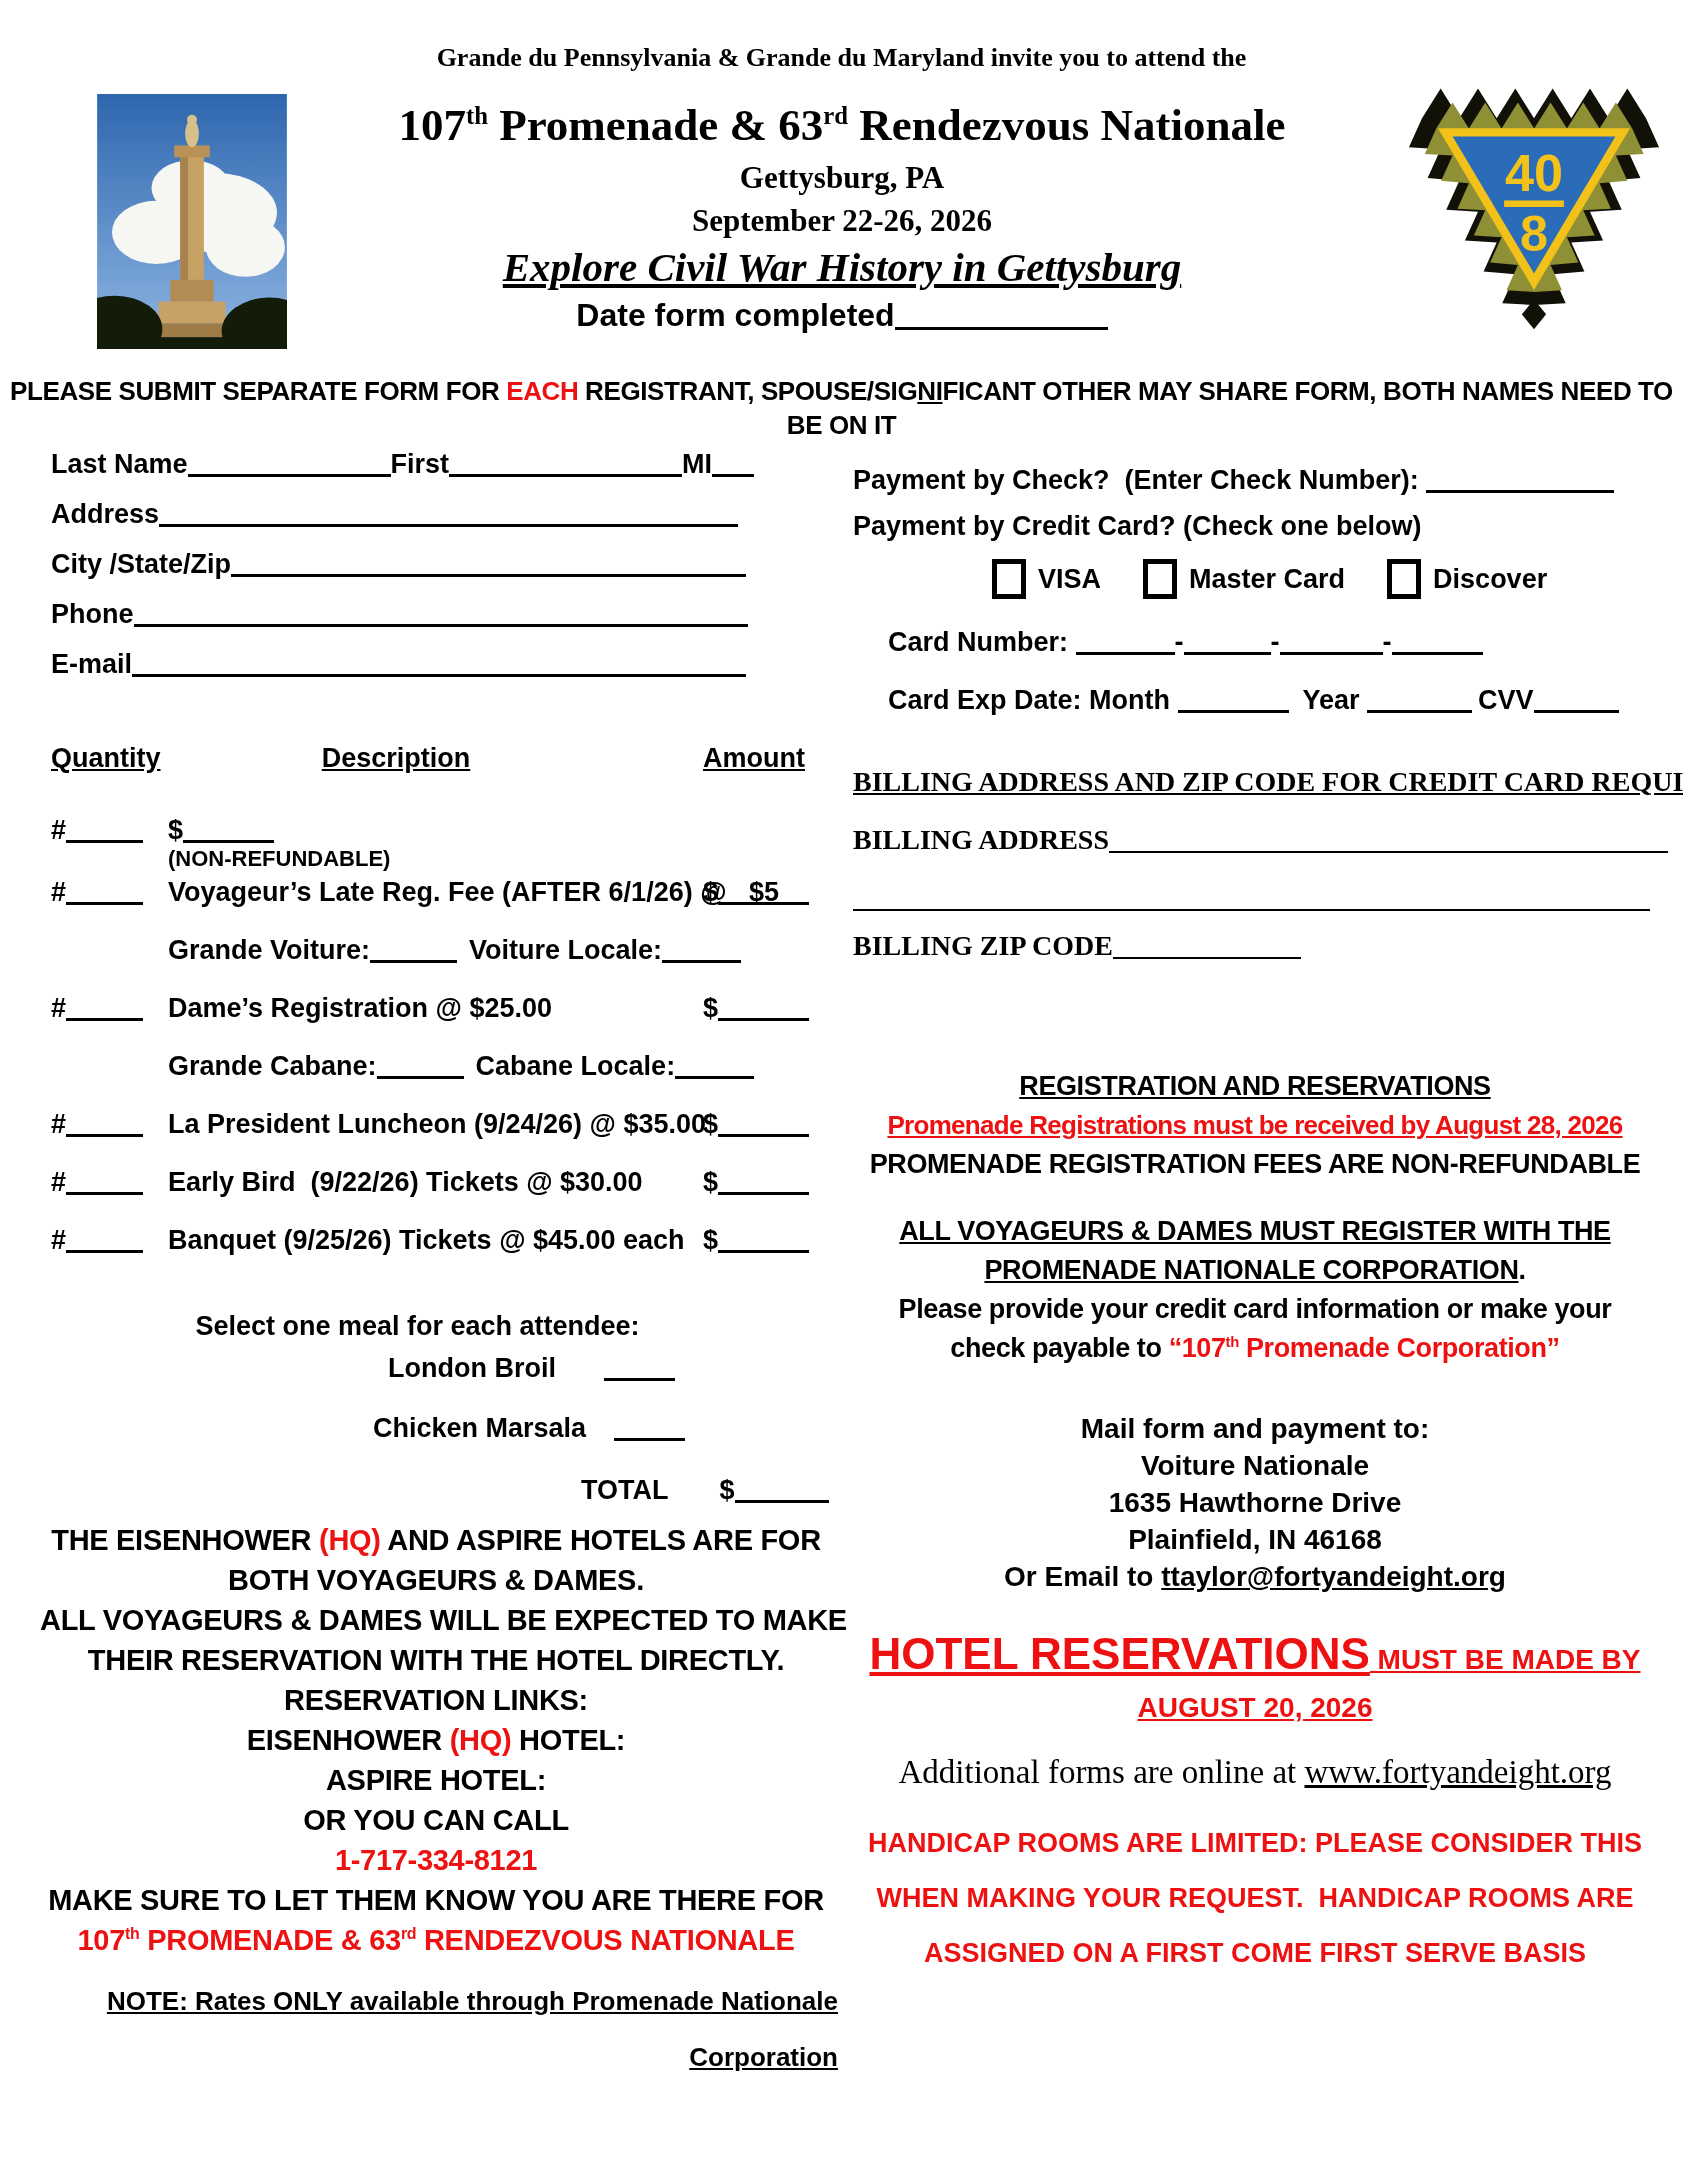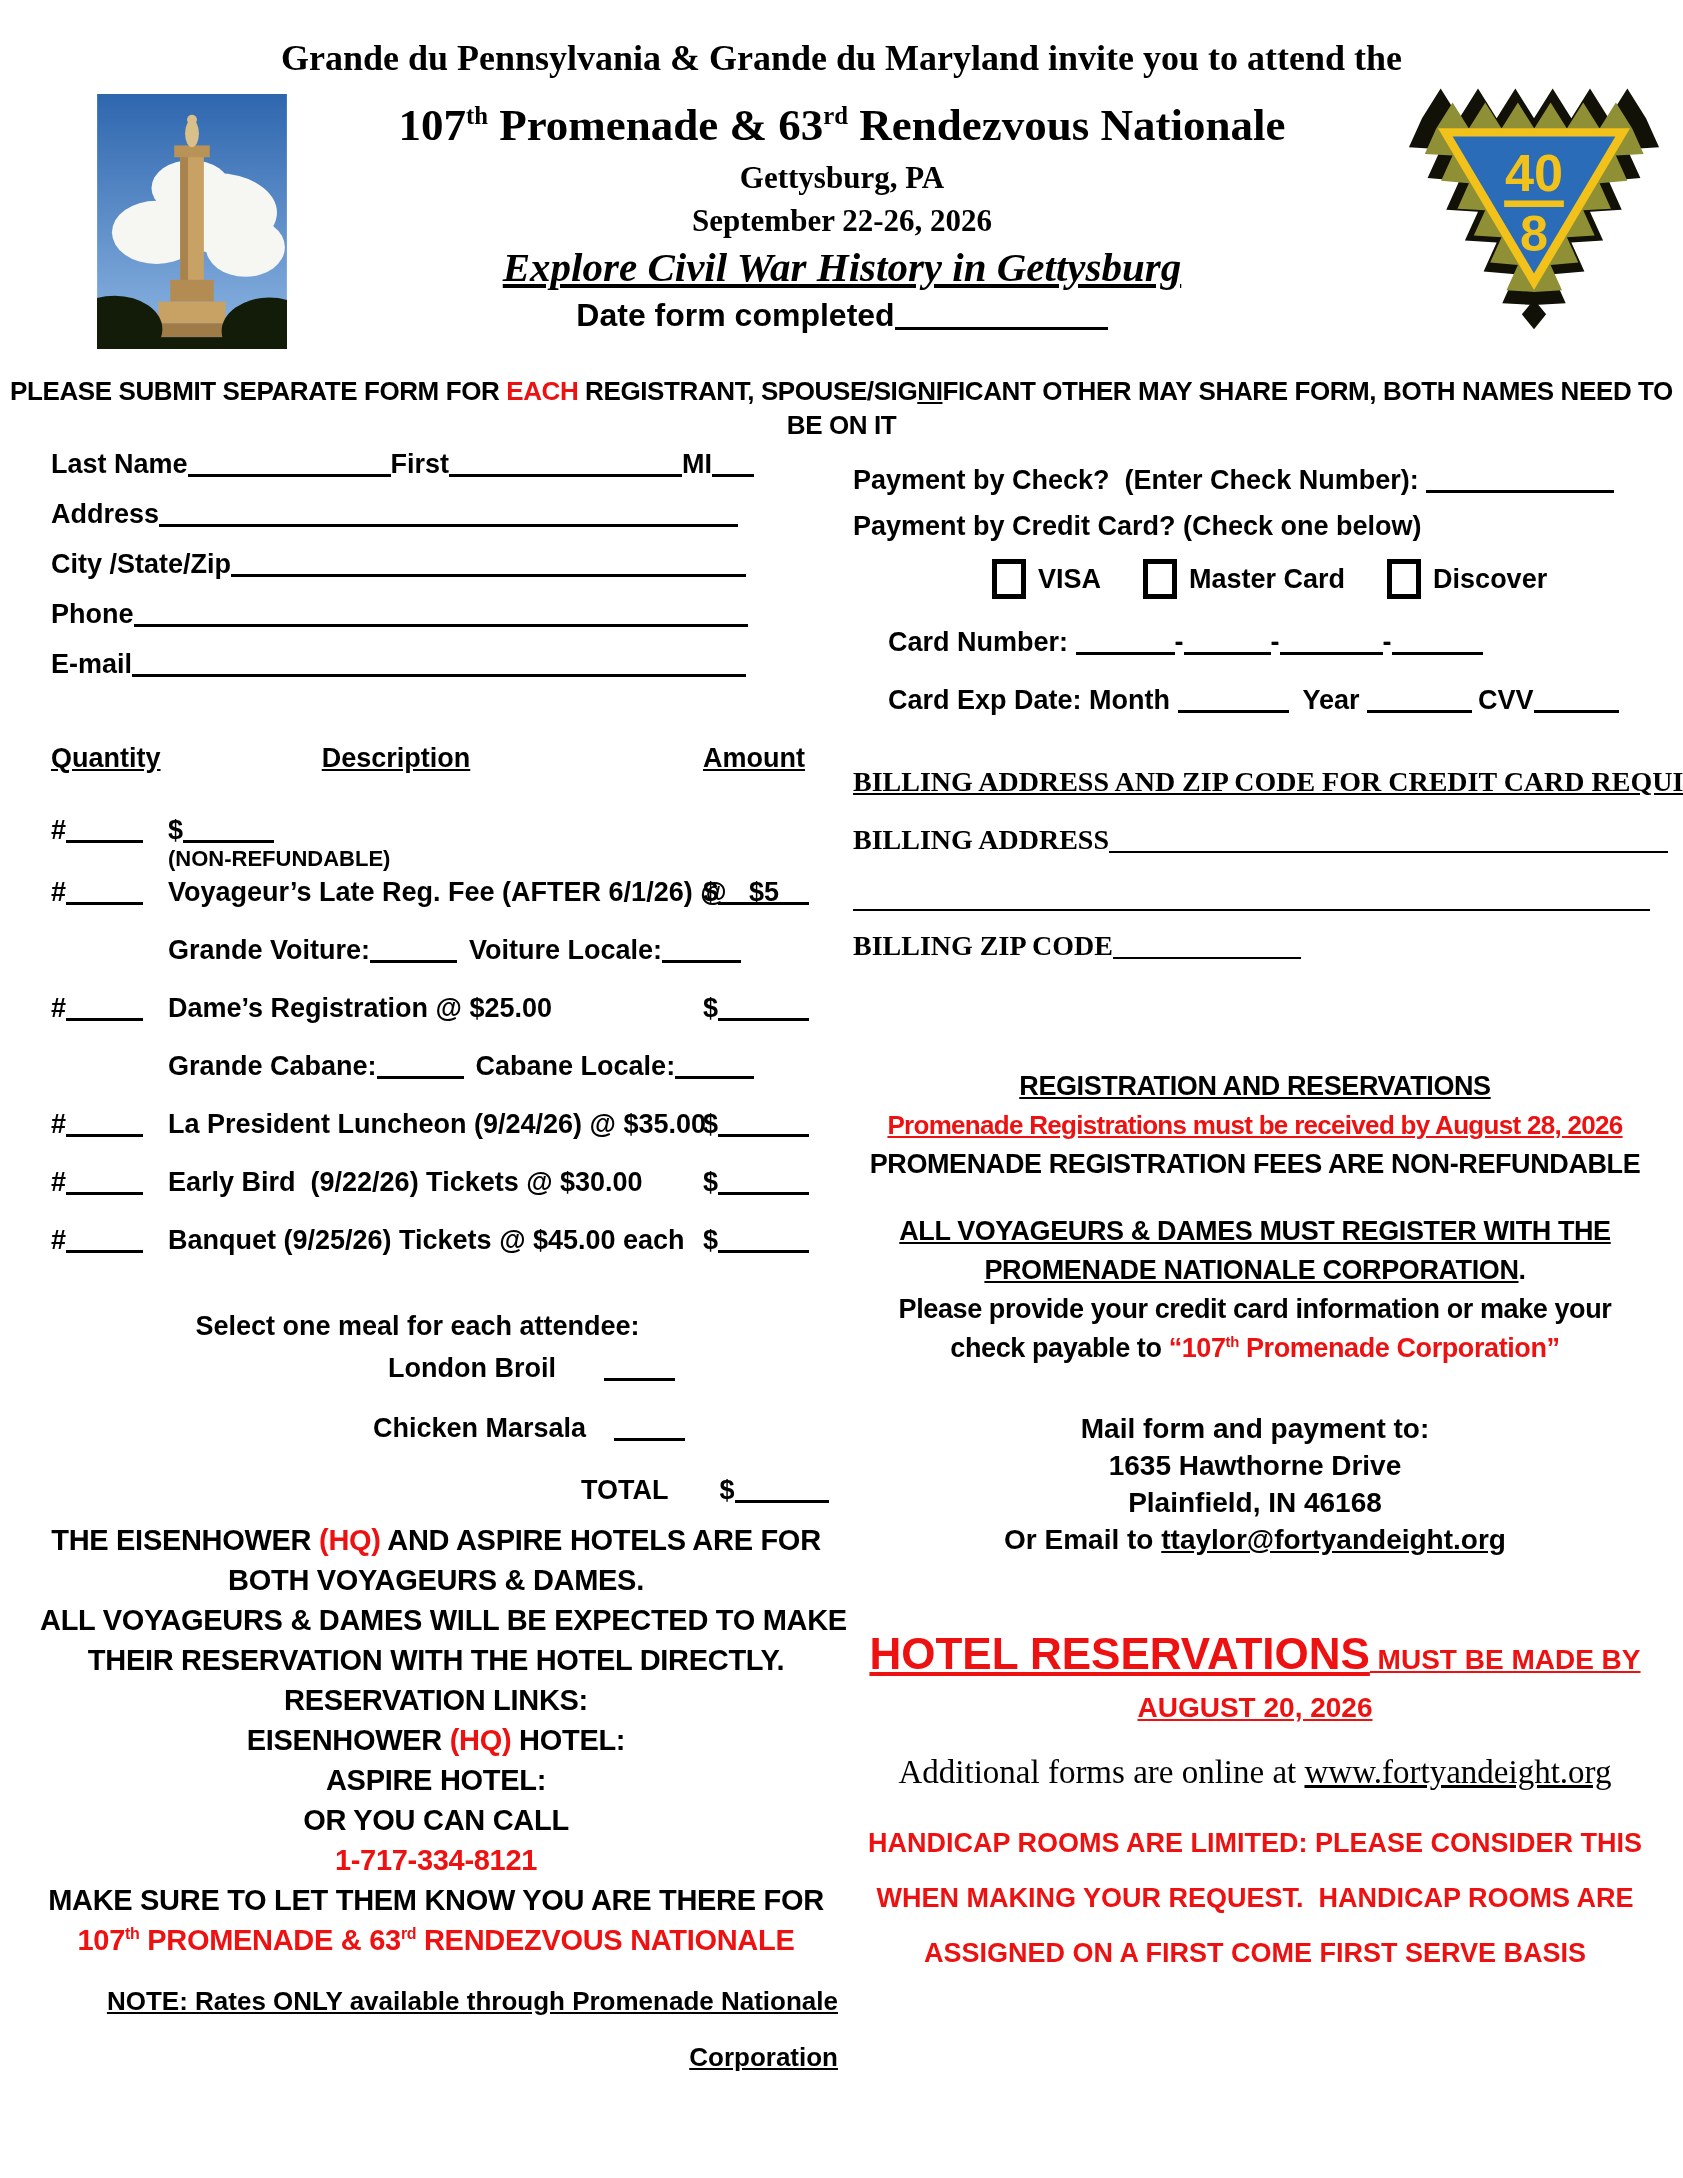--- a/index.html
+++ b/index.html
@@ -11,21 +11,21 @@
   .ctr{text-align:center;}
   .b{font-weight:bold;}
   sup{font-size:0.55em;vertical-align:super;line-height:0;}
   .red{color:var(--red);}
   .u{text-decoration:underline;}
   .blank{display:inline-block;border-bottom:3px solid #000;height:0.8em;vertical-align:-4px;}
   .gap{display:inline-block;height:1px;}
   .line{white-space:nowrap;}
 
   
-  #invite{top:38px;left:0;width:1683px;font-size:36px;line-height:40px;}
+  #invite{top:38px;left:0;width:1683px;font-size:26px;line-height:40px;}
   #head-center{top:95px;left:248px;width:1188px;}
   .t-title{font-size:45px;line-height:61px;font-weight:bold;}
   .t-loc,.t-date{font-size:31px;line-height:43px;font-weight:bold;}
   .t-tag{font-size:41px;line-height:50px;font-weight:bold;font-style:italic;text-decoration:underline;}
   .t-form{font-size:32px;line-height:46px;font-weight:bold;font-family:"Liberation Sans",sans-serif;}
   #monument{top:94px;left:97px;width:190px;height:255px;}
   #logo{top:81px;left:1388px;width:292px;height:252px;}
 
   
   #notice{top:374px;left:0;width:1683px;font-size:26px;line-height:34px;font-weight:bold;letter-spacing:-0.4px;}
@@ -276,20 +276,21 @@
     <div class="line tight"><span class="red u">Promenade Registrations must be received by August 28, 2026</span></div>
     <div class="line"><span>PROMENADE REGISTRATION FEES ARE NON-REFUNDABLE</span></div>
     <div class="line gap-top"><span class="u">ALL VOYAGEURS &amp; DAMES MUST REGISTER WITH THE</span></div>
     <div class="line"><span class="u">PROMENADE NATIONALE CORPORATION</span><span>.</span></div>
     <div class="line al-left"><span>Please provide your credit card information or make your</span></div>
     <div class="line al-left"><span>check payable to </span><span class="red">“107</span><sup class="red">th</sup><span class="red"> Promenade Corporation”</span></div>
   </div>
 
 <div id="mail" class="abs">
     <div class="line"><span>Mail form and payment to:</span></div>
+    <div class="line"><span>Voiture Nationale</span></div>
     <div class="line"><span>1635 Hawthorne Drive</span></div>
     <div class="line"><span>Plainfield, IN 46168</span></div>
     <div class="line"><span>Or Email to </span><span class="u">ttaylor@fortyandeight.org</span></div>
   </div>
 
 <div id="hotelres" class="abs">
   <div class="l1 line"><span class="red u big">HOTEL RESERVATIONS</span><span class="red u"> MUST BE MADE BY</span></div>
   <div class="l2 line"><span class="red u">AUGUST 20, 2026</span></div>
 </div>
 

